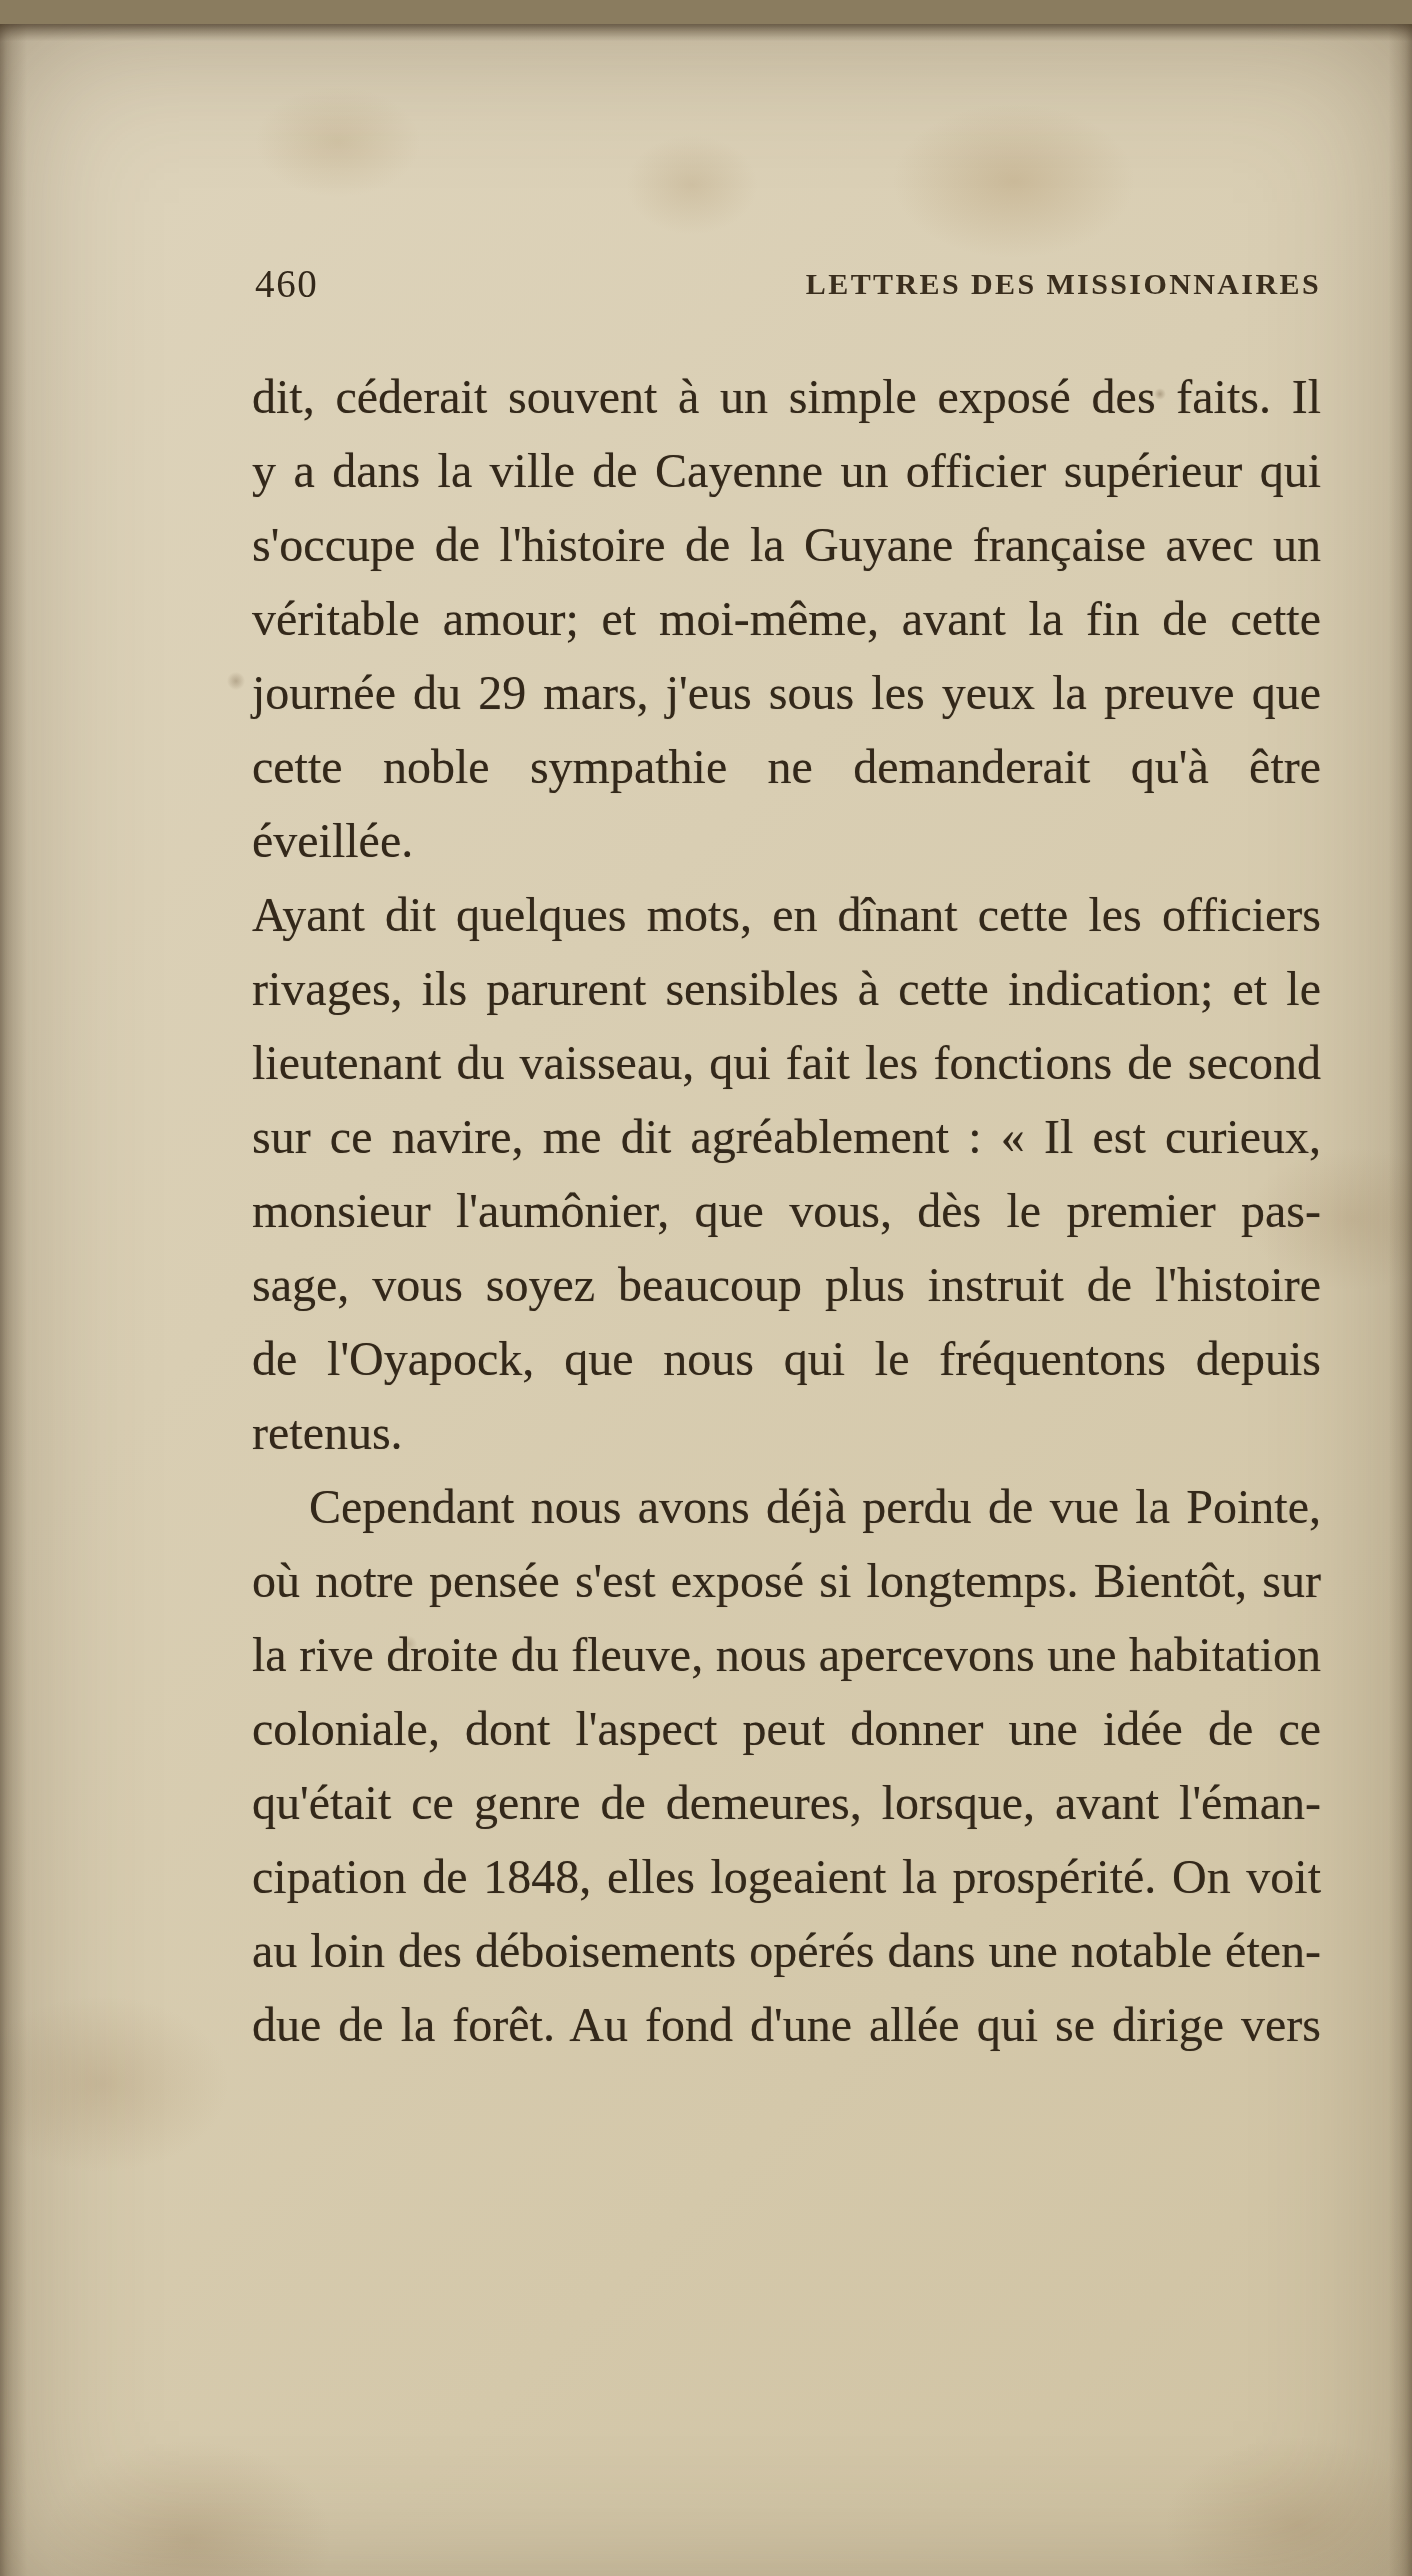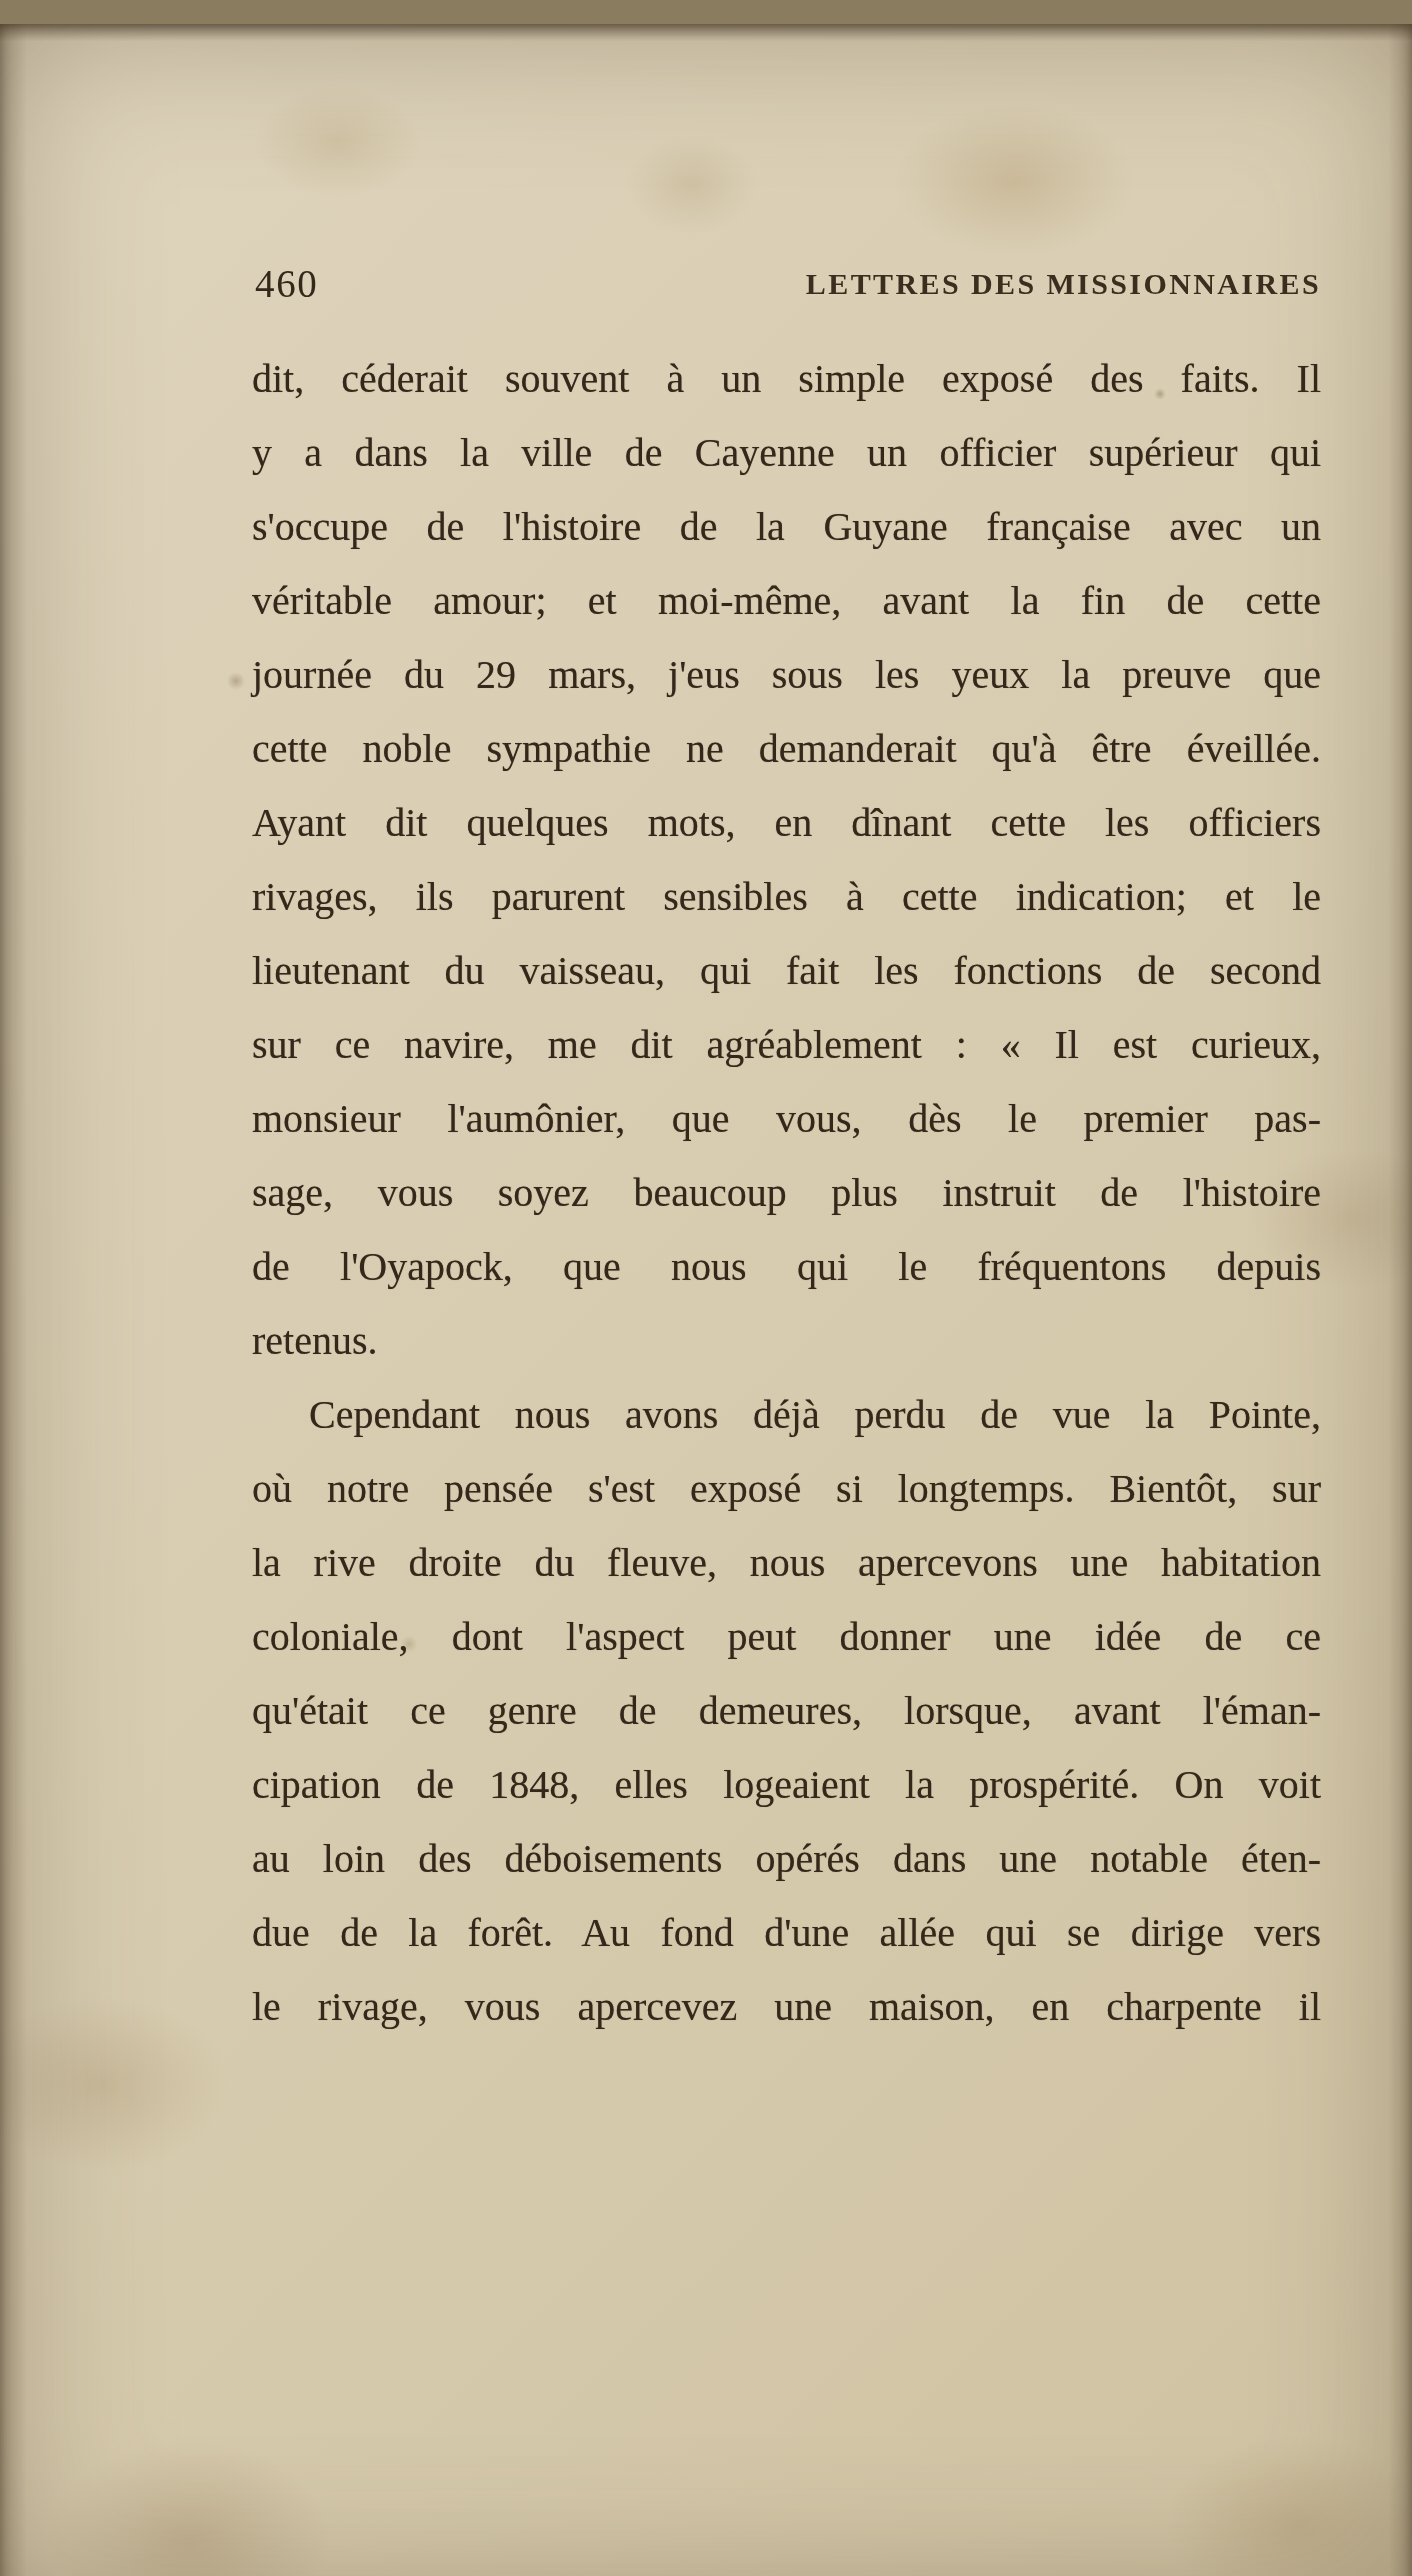--- a/index.html
+++ b/index.html
@@ -55,23 +55,23 @@
     top: 6.3px;
     text-align: right;
     font-size: 30px;
     font-weight: bold;
     letter-spacing: 2.4px;
     color: #3a2e1e;
   }
   .text-block {
     position: absolute;
     left: 252px;
-    top: 318px;
+    top: 336px;
     width: 1069px;
-    font-size: 40px;
+    font-size: 48px;
     line-height: 74px;
   }
   .line {
     text-align: justify;
     text-align-last: justify;
     white-space: normal;
     text-shadow: 0 0 0.8px rgba(51,40,26,0.45);
   }
   .line.indent {
     text-indent: 57px;
@@ -108,16 +108,15 @@
       <div class="line"><span>de l'Oyapock, que nous qui le fréquentons depuis</span></div>
       <div class="line para-end"><span>retenus.</span></div>
       <div class="line indent"><span>Cependant nous avons déjà perdu de vue la Pointe,</span></div>
       <div class="line"><span>où notre pensée s'est exposé si longtemps. Bientôt, sur</span></div>
       <div class="line"><span>la rive droite du fleuve, nous apercevons une habitation</span></div>
       <div class="line"><span>coloniale, dont l'aspect peut donner une idée de ce</span></div>
       <div class="line"><span>qu'était ce genre de demeures, lorsque, avant l'éman-</span></div>
       <div class="line"><span>cipation de 1848, elles logeaient la prospérité. On voit</span></div>
       <div class="line"><span>au loin des déboisements opérés dans une notable éten-</span></div>
       <div class="line"><span>due de la forêt. Au fond d'une allée qui se dirige vers</span></div>
-      <div class="line"><span>le rivage, vous apercevez une maison, en charpente il</span></div>
     </div>
 </div>
 
 
 </body></html>

